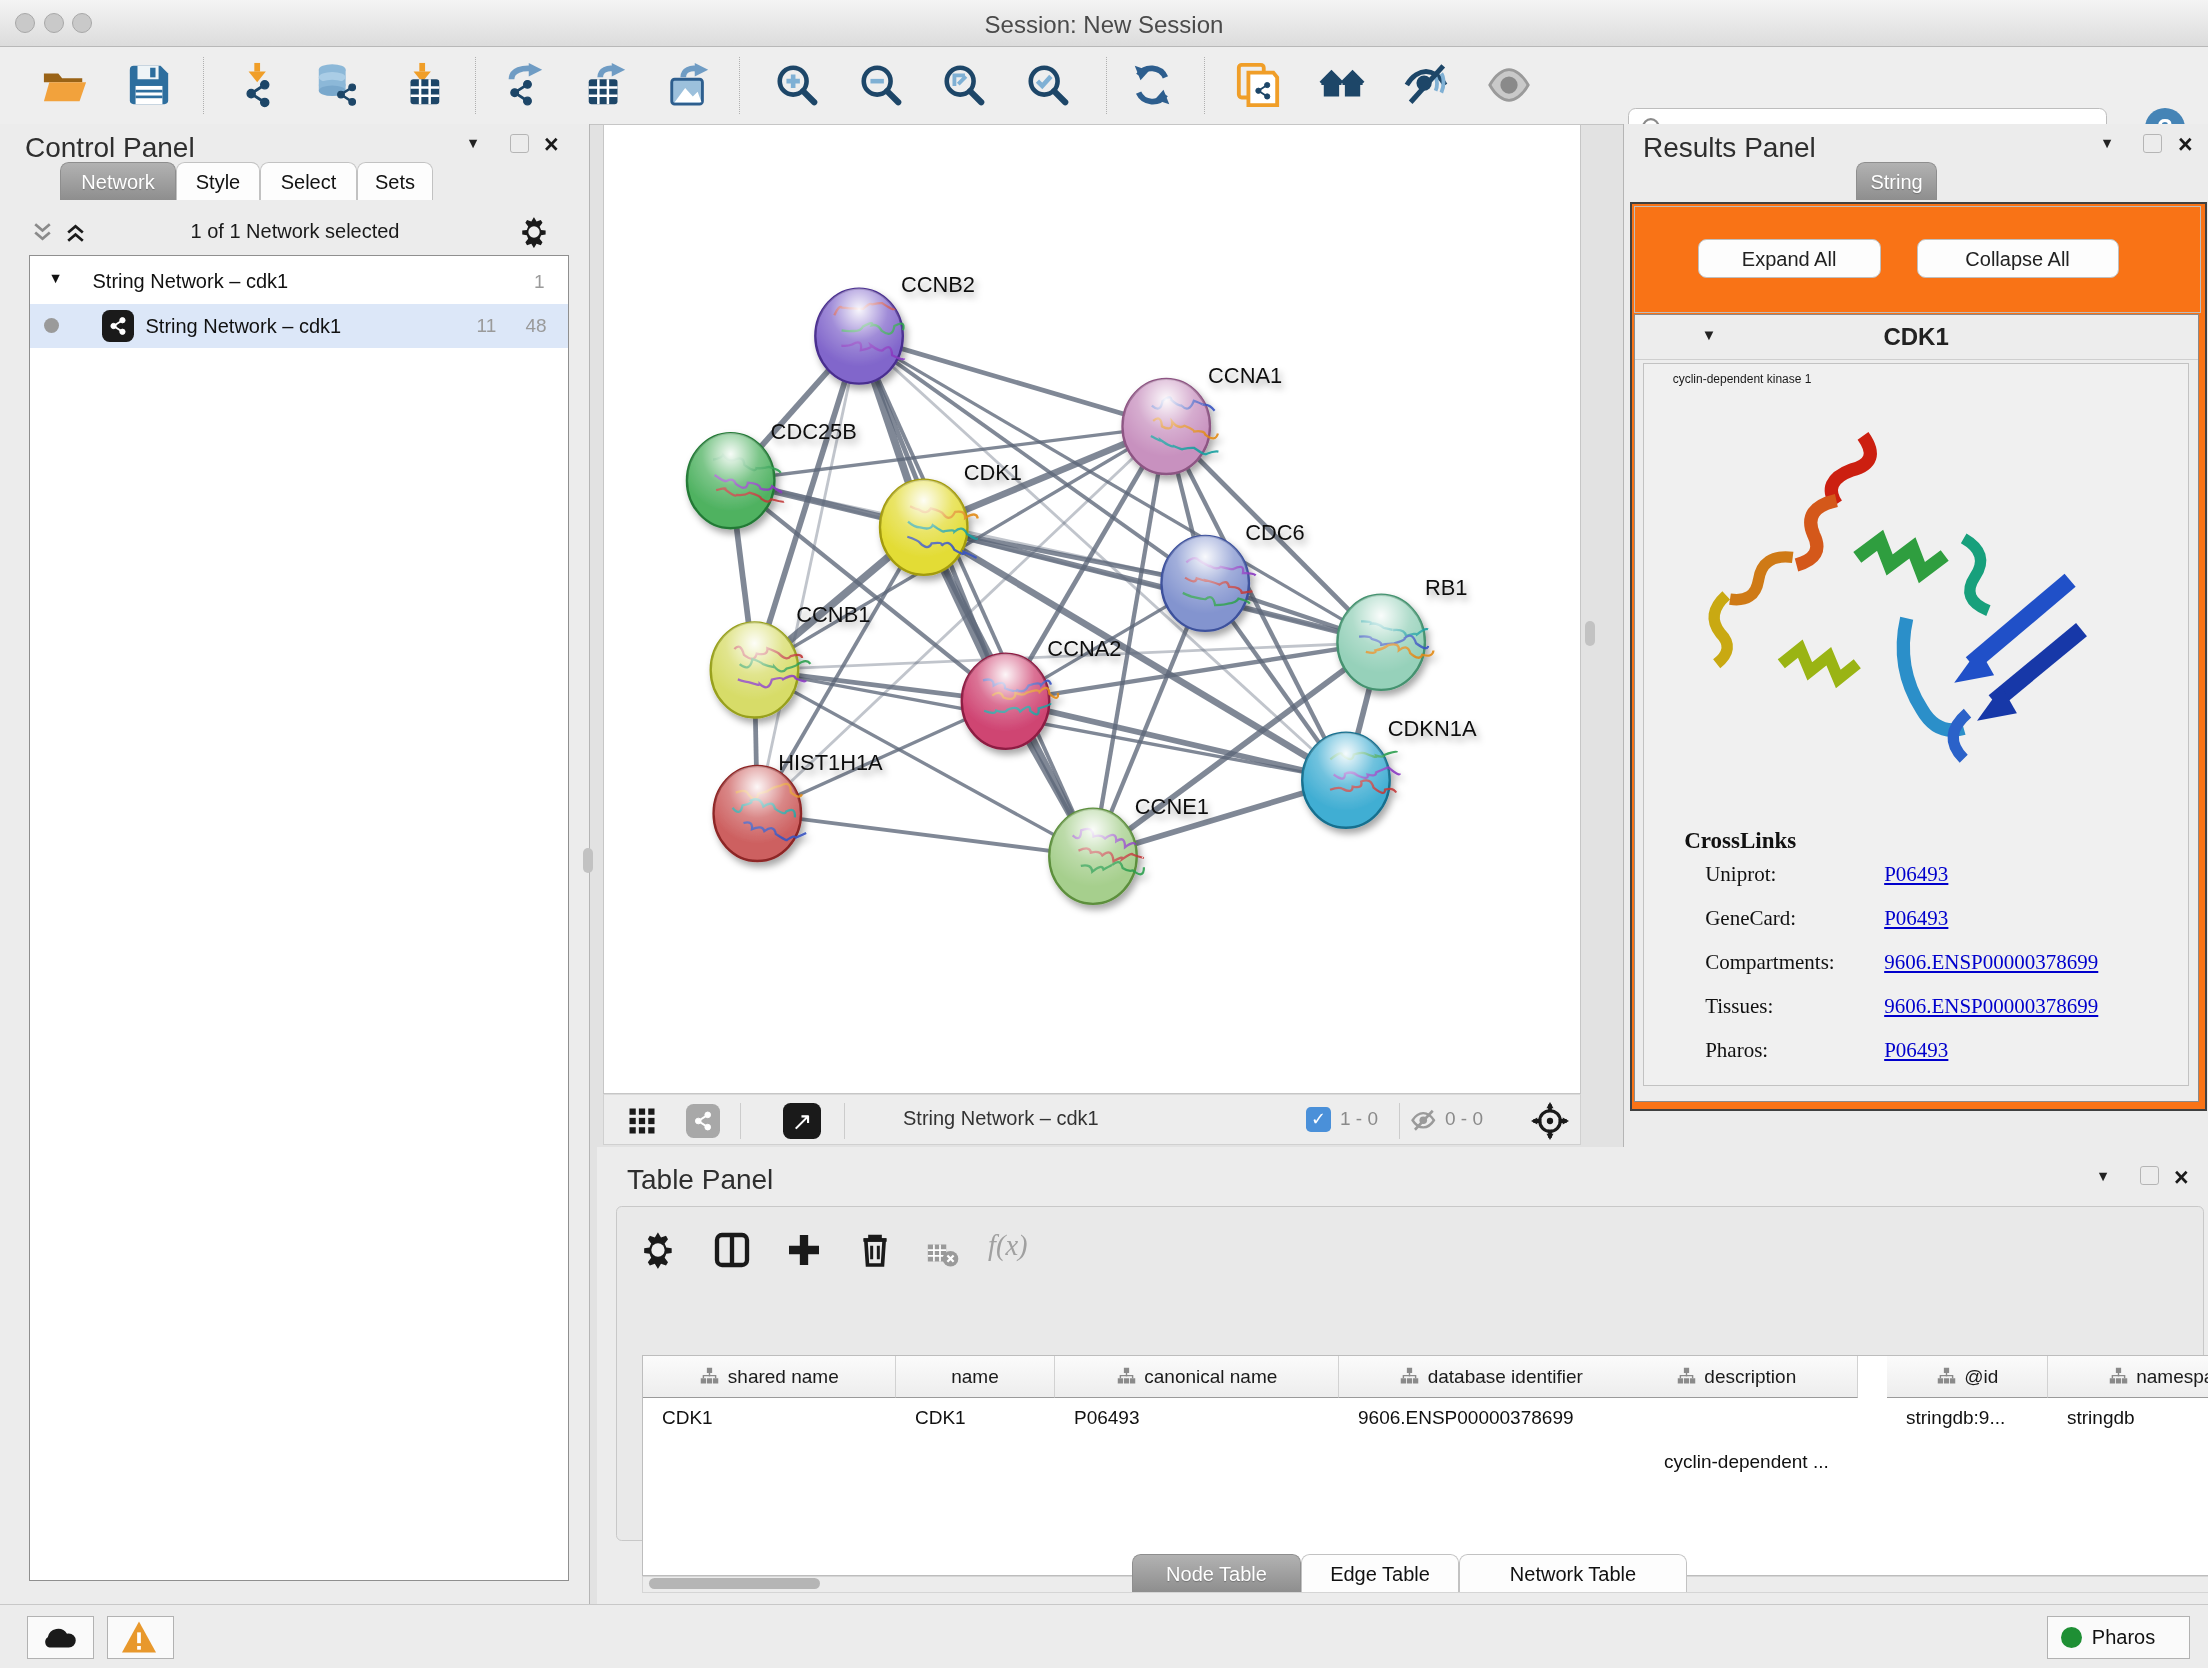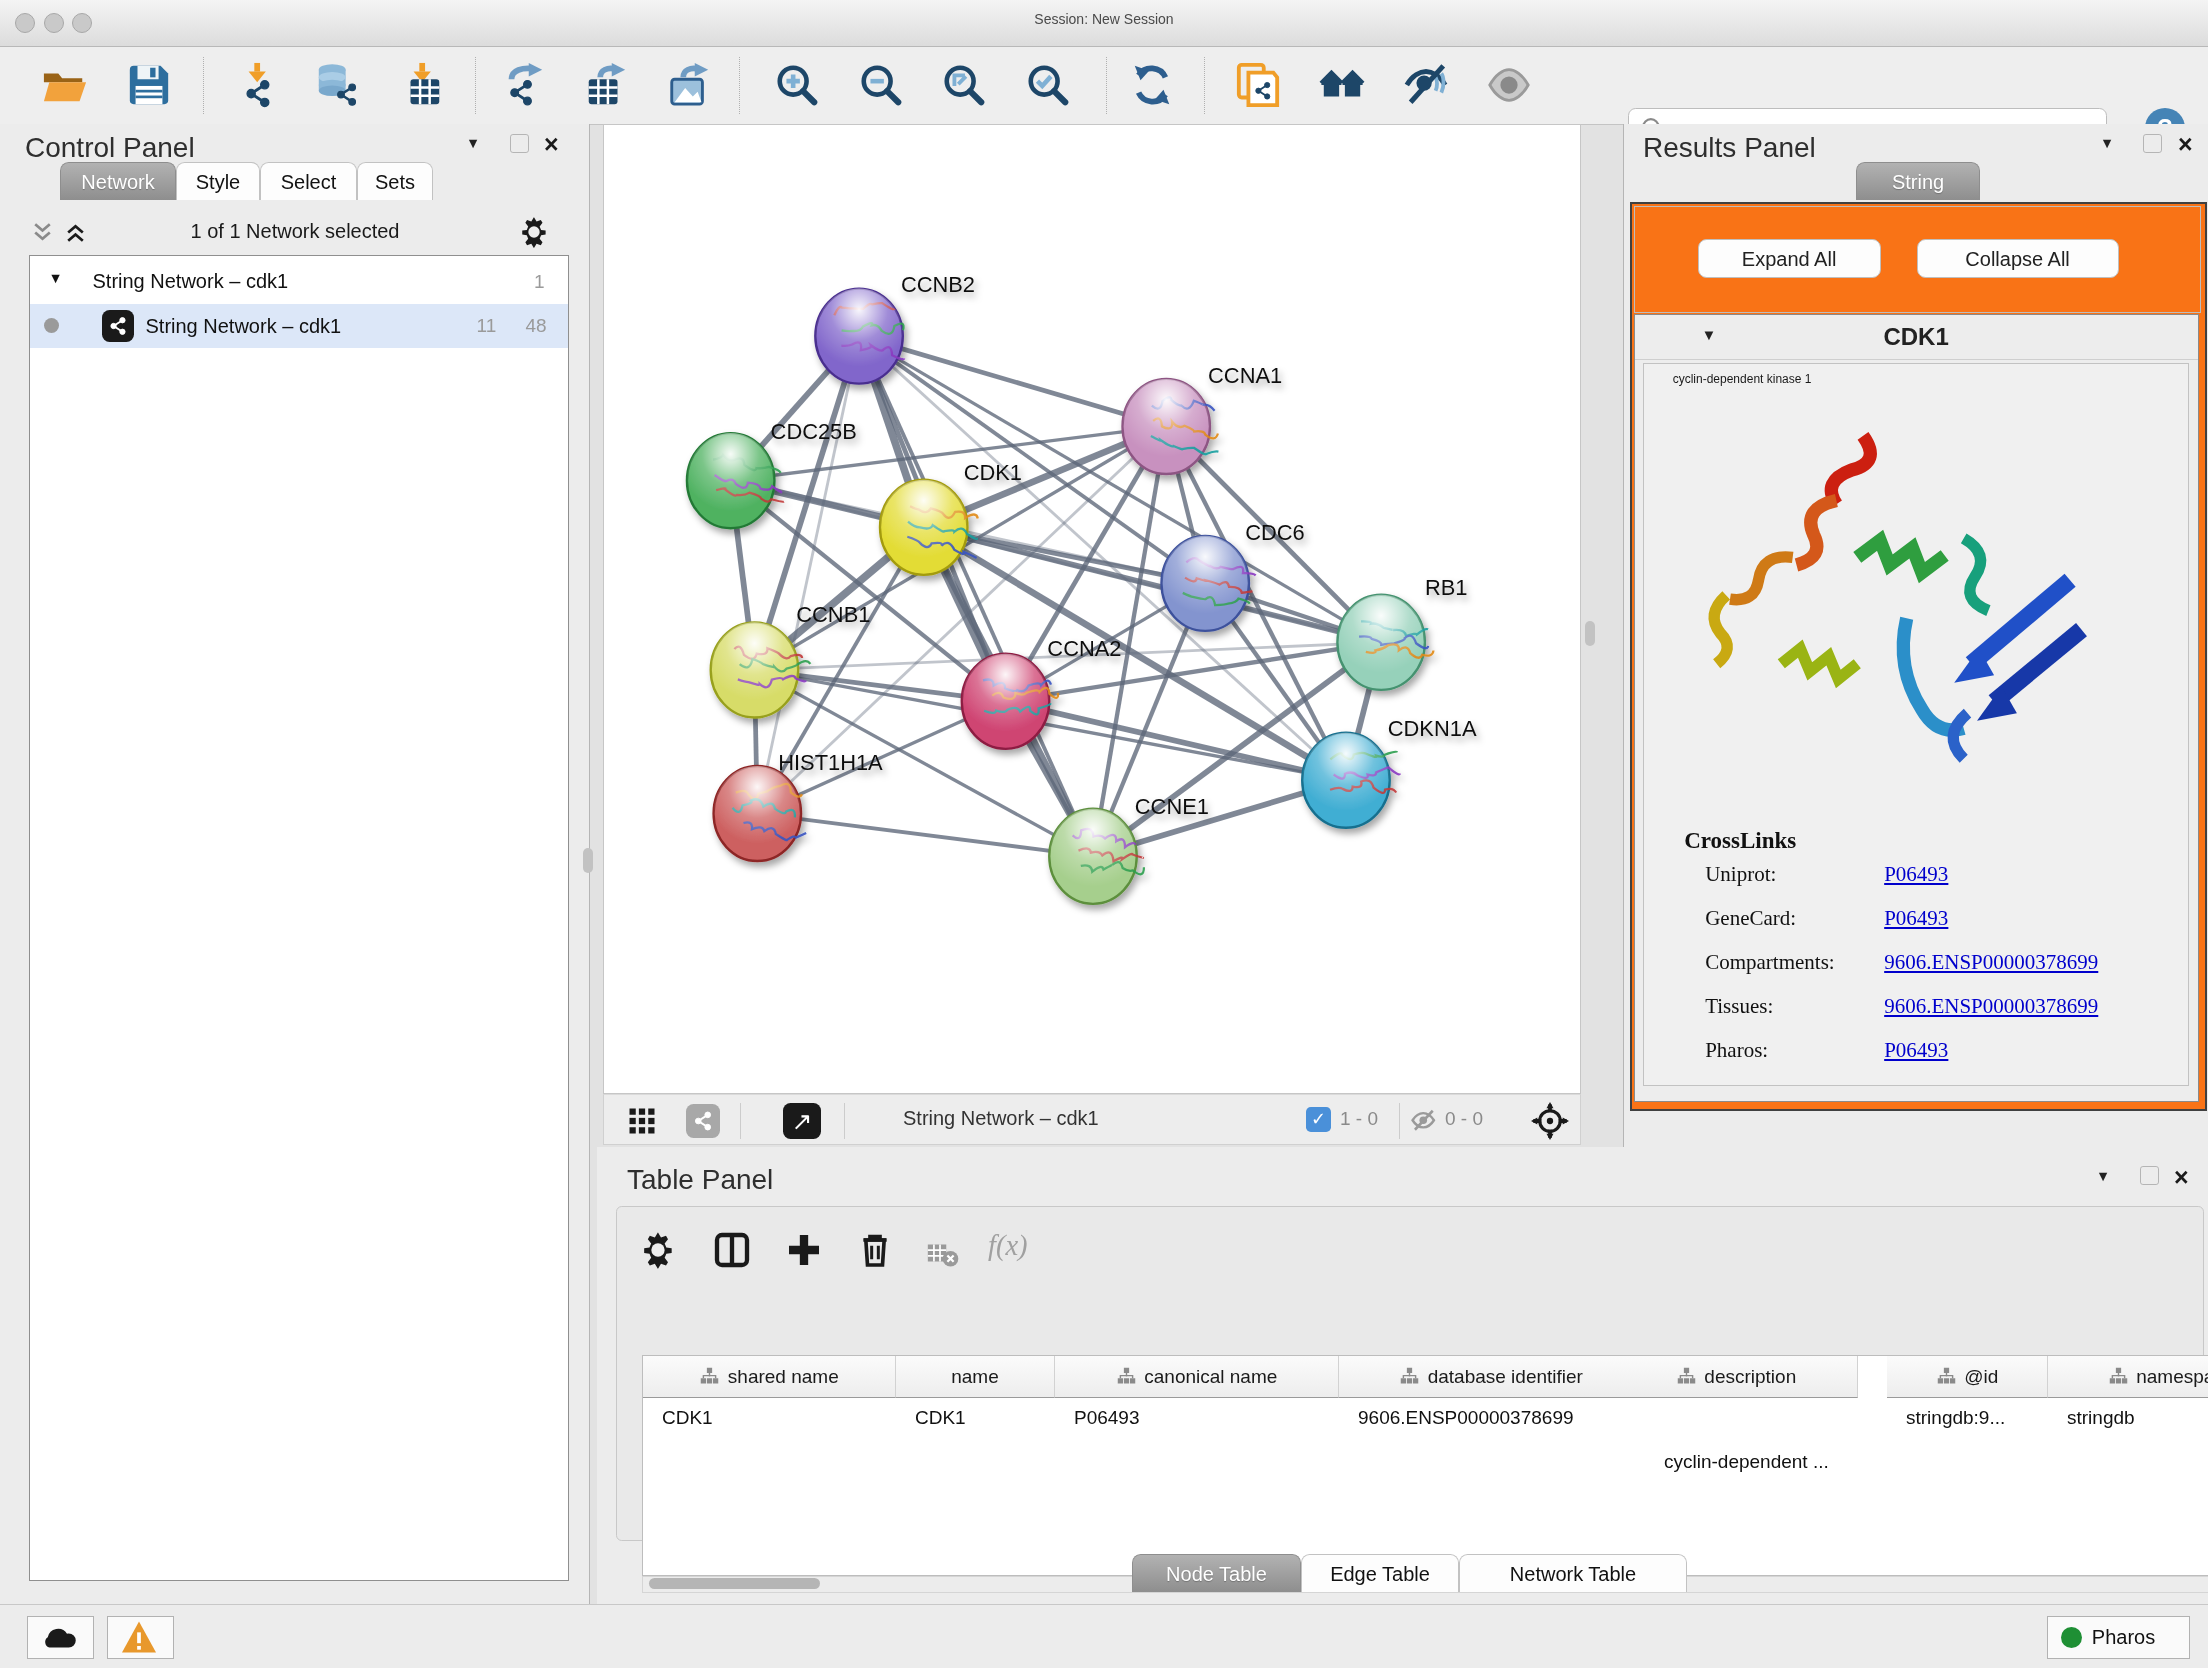--- a/index.html
+++ b/index.html
@@ -4,21 +4,21 @@
 <style>
   html,body{margin:0;padding:0;background:#d8d8d8;}
   #app{position:relative;width:2208px;height:1668px;background:#e2e2e2;overflow:hidden;
        font-family:"Liberation Sans",sans-serif;color:#222;}
   .abs{position:absolute;}
   
   #titlebar{left:0;top:0;width:2208px;height:46px;
     background:linear-gradient(#f4f4f4,#dcdcdc);border-bottom:1px solid #b8b8b8;}
   .tl{position:absolute;top:13.3px;width:18px;height:18px;border-radius:50%;
       background:#c9c9c9;border:1px solid #a8a8a8;}
-  #wtitle{width:100%;text-align:center;top:10.5px;font-size:14px;color:#4a4a4a;}
+  #wtitle{width:100%;text-align:center;top:10.5px;font-size:24px;color:#4a4a4a;}
   
   #toolbar{left:0;top:47px;width:2208px;height:77px;background:#eeeeee;border-bottom:1px solid #c4c4c4;}
   .ticon{position:absolute;top:15px;width:46px;height:46px;}
   .tsep{position:absolute;top:9.5px;height:57px;border-left:1.9px dotted #b0b0b0;}
   #searchbox{left:1628px;top:61px;width:477px;height:40px;background:#fff;border:1px solid #bdbdbd;
      border-radius:7.6px;display:flex;align-items:center;}
   #searchbox input{border:none;outline:none;font-size:19px;flex:1;background:transparent;
      font-family:"Liberation Sans",sans-serif;}
   #helpbtn{left:2145px;top:61px;width:40px;height:40px;border-radius:50%;background:#4584b6;
      color:#fff;font-size:26px;font-weight:bold;text-align:center;line-height:40px;}
@@ -466,21 +466,21 @@
       <polygon points="0,12 4,9.8 4,14.2" fill="#1a1a1a"></polygon>
         <polygon points="24,12 20,9.8 20,14.2" fill="#1a1a1a"></polygon>
     </svg>
   </div>
 
   <div class="abs" id="rpanel">
     <div class="abs ptitle" style="left:19px;top:7.6px">Results Panel</div>
     <div class="pctl" style="left:476px;top:11.4px">▼</div>
     <div class="pbox" style="left:519px;top:9.5px"></div>
     <div class="px" style="left:554px;top:11.4px">×</div>
-    <div class="tab sel" style="left:232px;top:38px;width:124px">String</div>
+    <div class="tab sel" style="left:232px;top:38px;width:81px">String</div>
 
     <div id="router">
       <div id="rbtnbox">
         <div class="rbtn" style="left:63px;width:183px">Expand All</div>
         <div class="rbtn" style="left:282px;width:202px">Collapse All</div>
       </div>
       <div id="cdkbox">
         <div id="cdkhdr">
           <span class="abs" style="left:67px;top:11.4px;font-size:15px">▼</span>
           <span class="abs" style="left:0;top:7.6px;width:100%;text-align:center;font-size:24px;font-weight:bold">CDK1</span>

